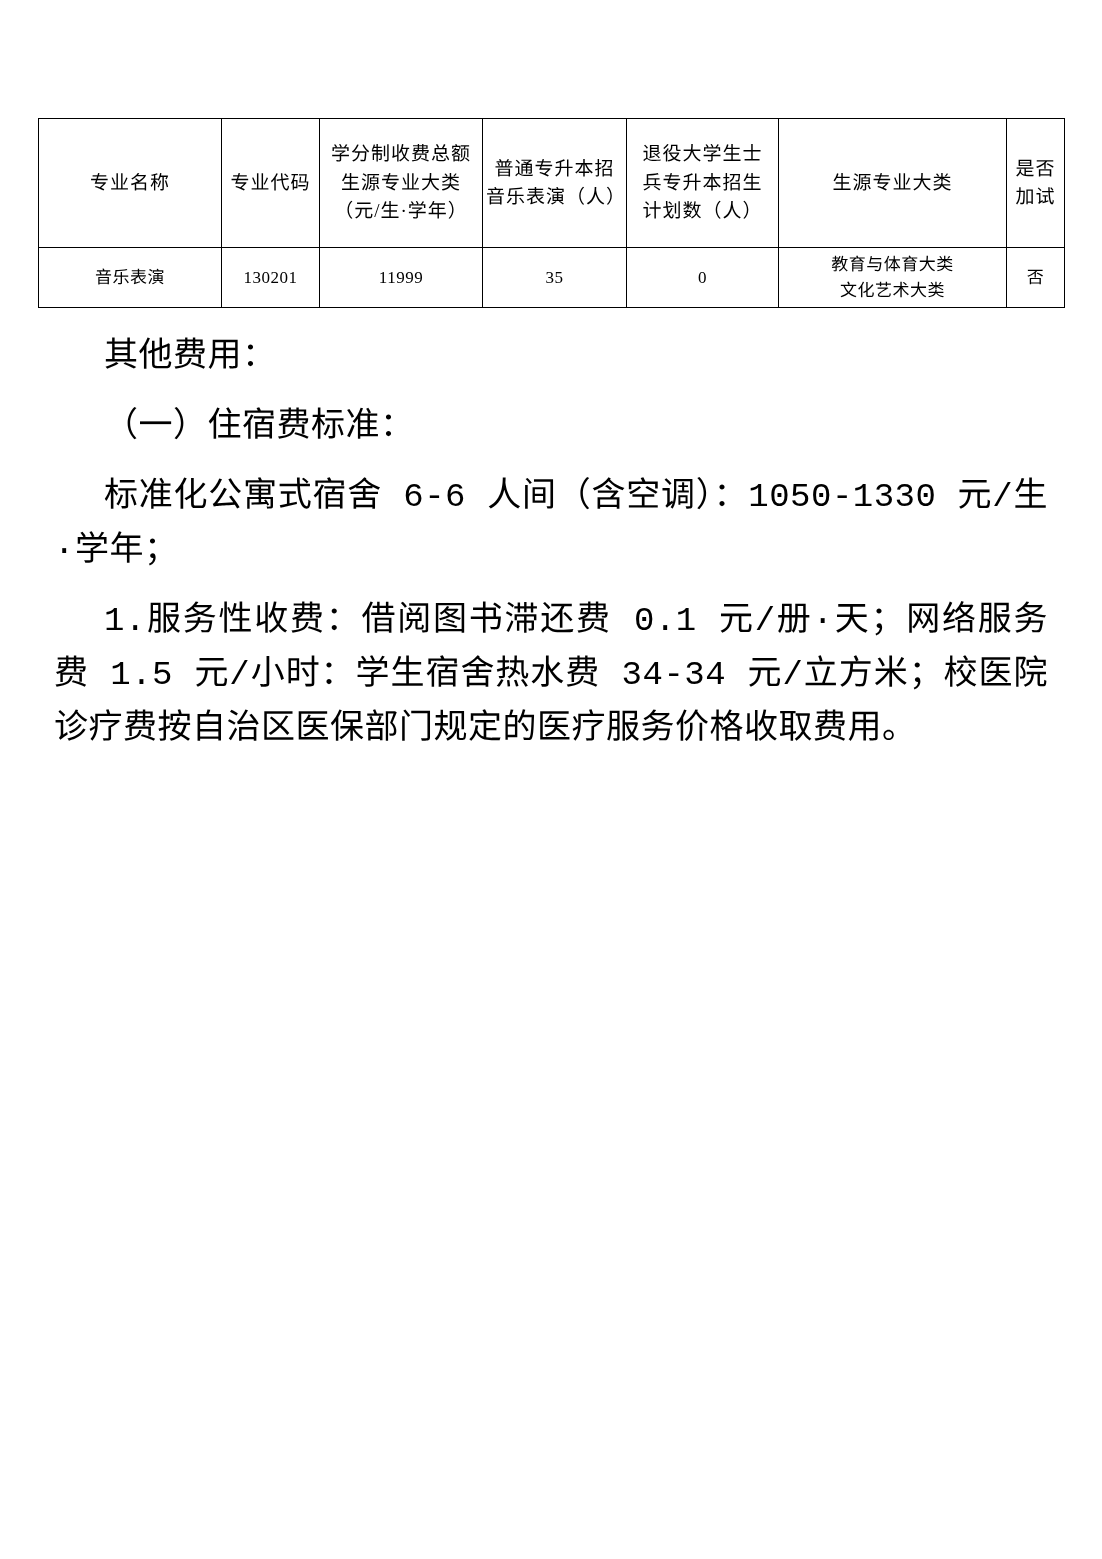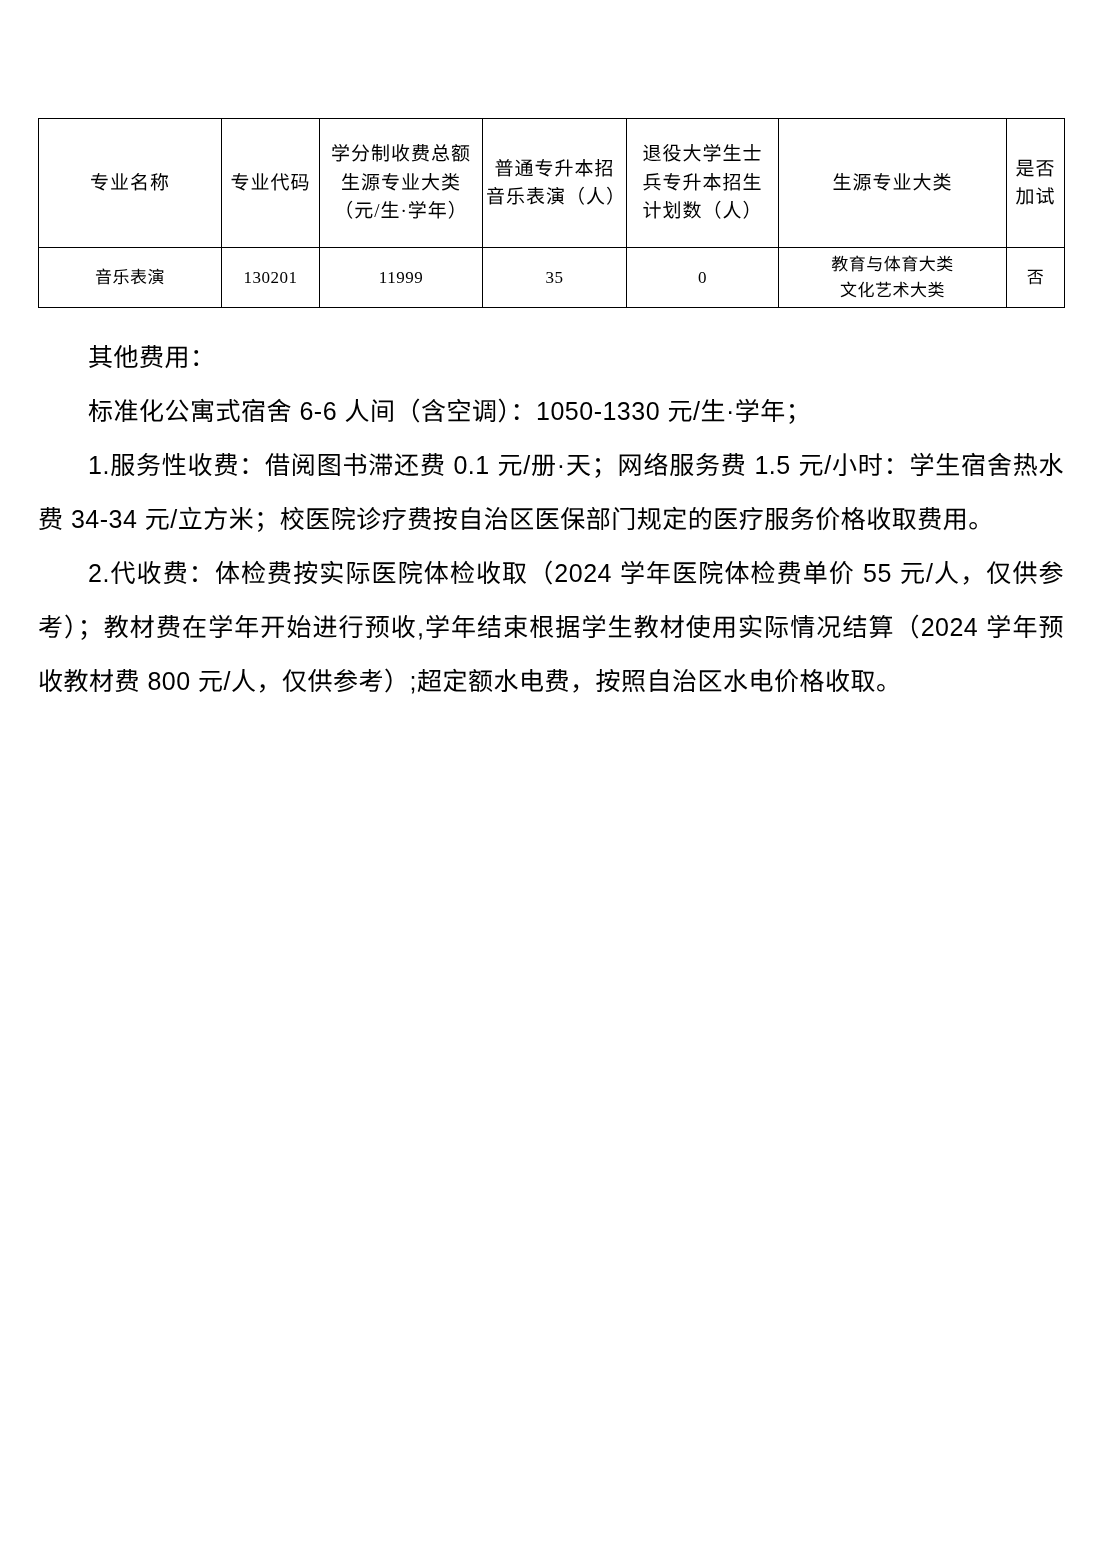--- a/index.html
+++ b/index.html
@@ -60,26 +60,26 @@
   .col-3 { width: 163px; }
   .col-4 { width: 144px; }
   .col-5 { width: 152px; }
   .col-6 { width: 228px; }
   .col-7 { width: 58px; }
 
   .cell-two-line span { display: block; }
 
   
   .para {
-    font-size: 25px;
+    font-size: 34px;
     line-height: 54px;
     letter-spacing: 0.5px;
-    margin: 0;
+    margin: 16px;
     text-align: justify;
-    font-family: Liberation Sans, sans-serif;
+    font-family: Liberation Mono, monospace;
   }
   .para.indent2 { text-indent: 50px; }
   .para-block { margin-top: 14px; }
   .spacer-small { height: 8px; }
 </style>
 </head>
 <body>
 
 <div class="page">
   <div class="content">
@@ -139,18 +139,18 @@
             <span>文化艺术大类</span>
           </td>
           <td>否</td>
         </tr>
       </tbody>
     </table>
 
     <div class="spacer-small"></div>
 
     <p class="para indent2 para-block">其他费用：</p>
+    <p class="para indent2">（一）住宿费标准：</p>
     <p class="para indent2">标准化公寓式宿舍 6-6 人间（含空调）：1050-1330 元/生·学年；</p>
     <p class="para indent2">1.服务性收费：借阅图书滞还费 0.1 元/册·天；网络服务费 1.5 元/小时：学生宿舍热水费 34-34 元/立方米；校医院诊疗费按自治区医保部门规定的医疗服务价格收取费用。</p>
-    <p class="para indent2">2.代收费：体检费按实际医院体检收取（2024 学年医院体检费单价 55 元/人，仅供参考）；教材费在学年开始进行预收,学年结束根据学生教材使用实际情况结算（2024 学年预收教材费 800 元/人，仅供参考）;超定额水电费，按照自治区水电价格收取。</p>
 
   </div>
 </div>
 
 </body></html>

